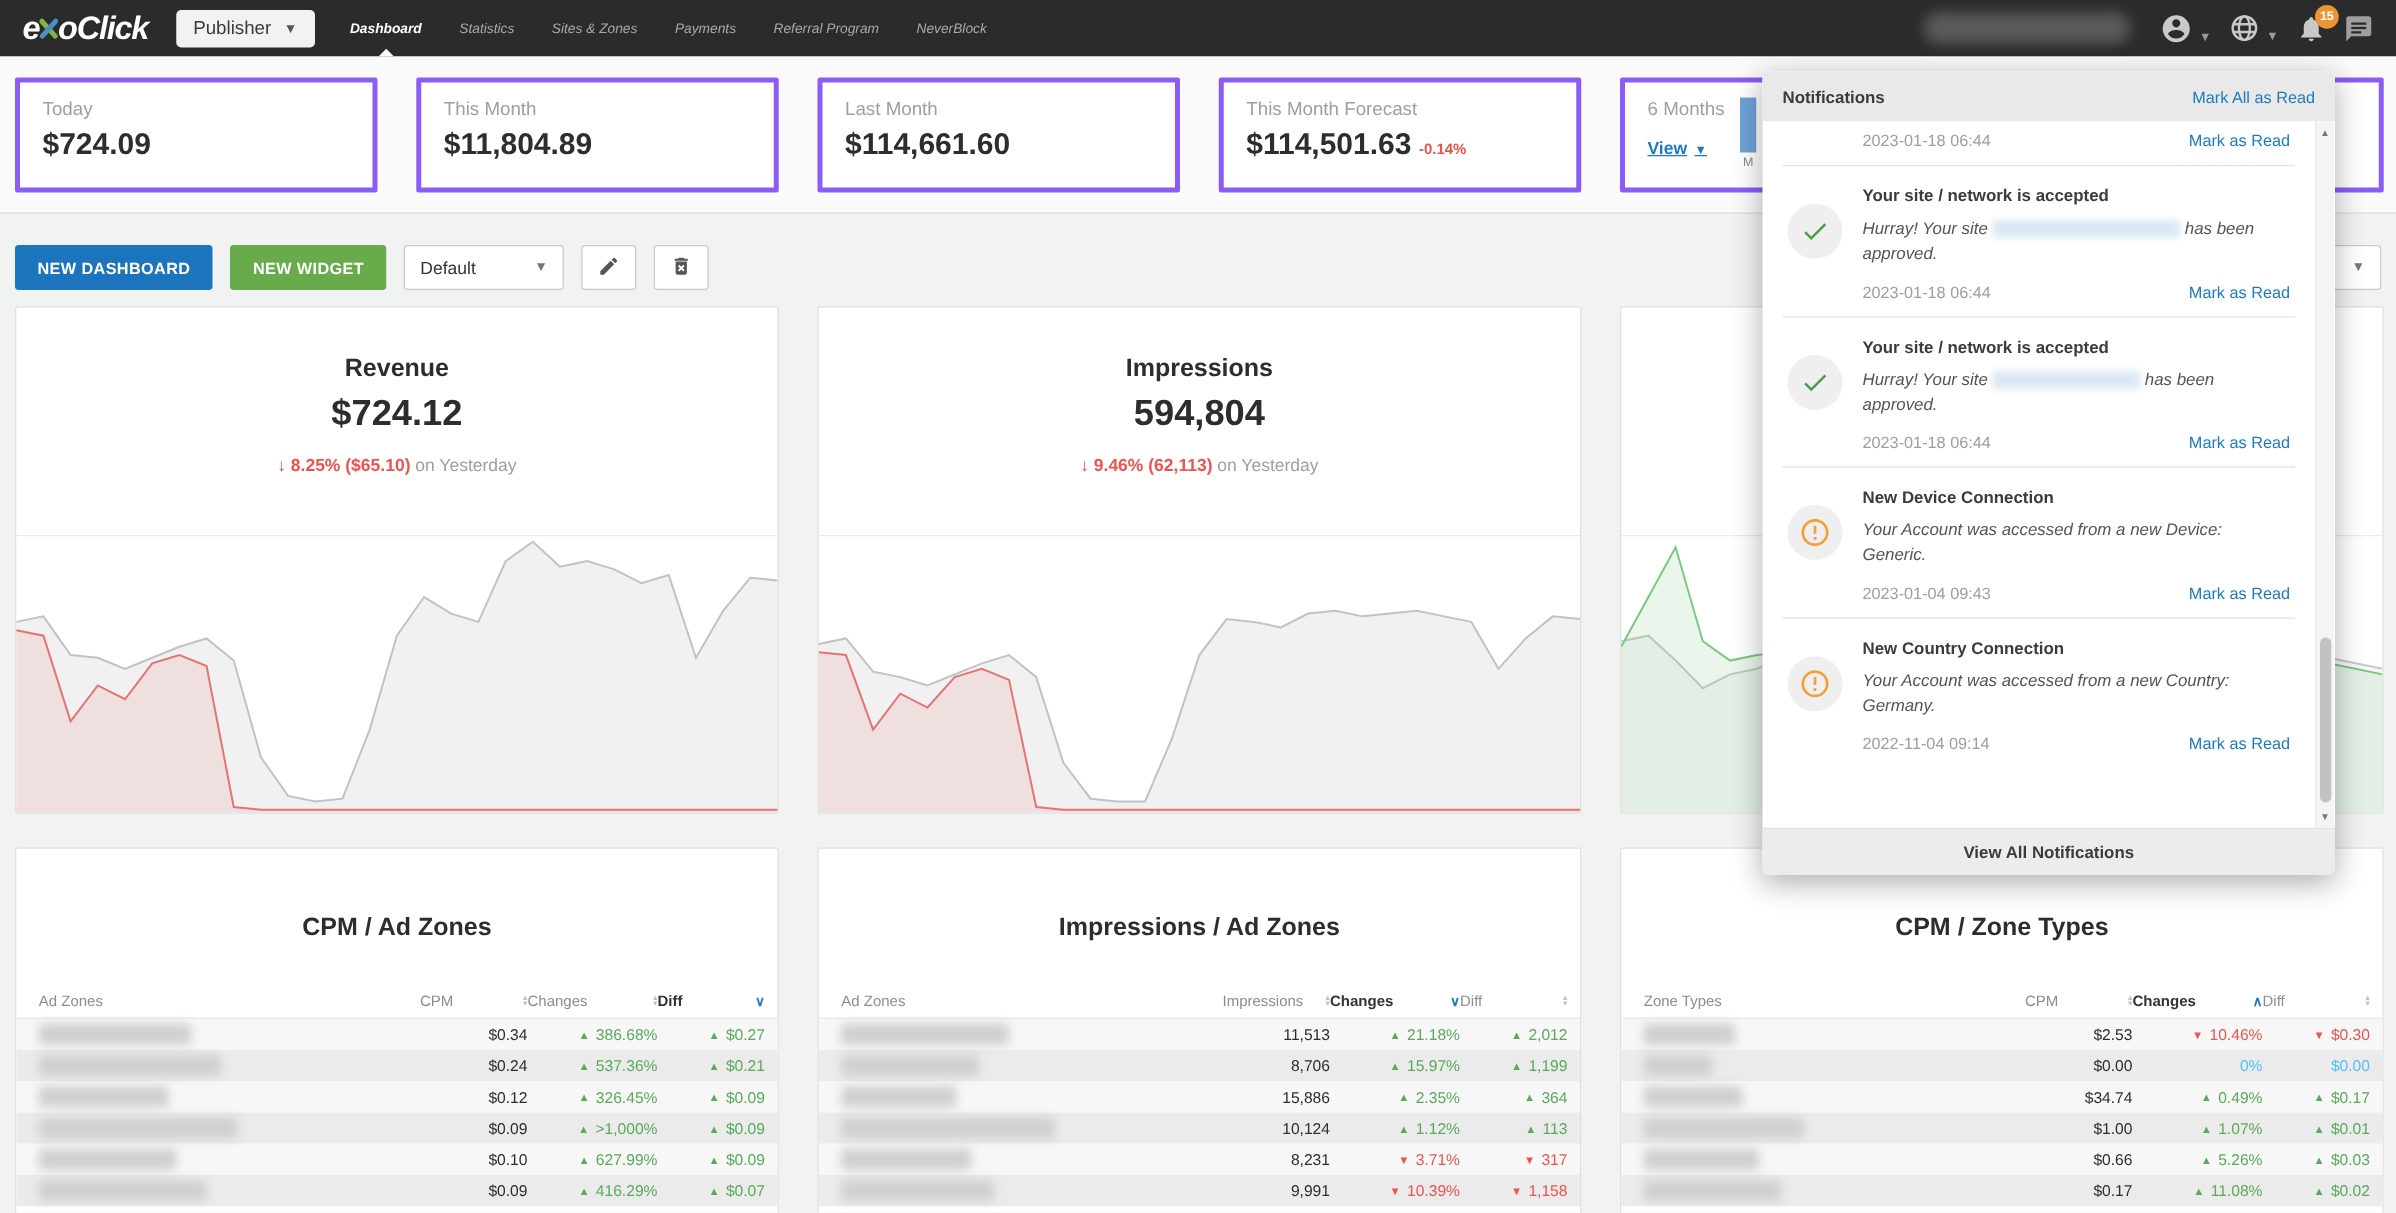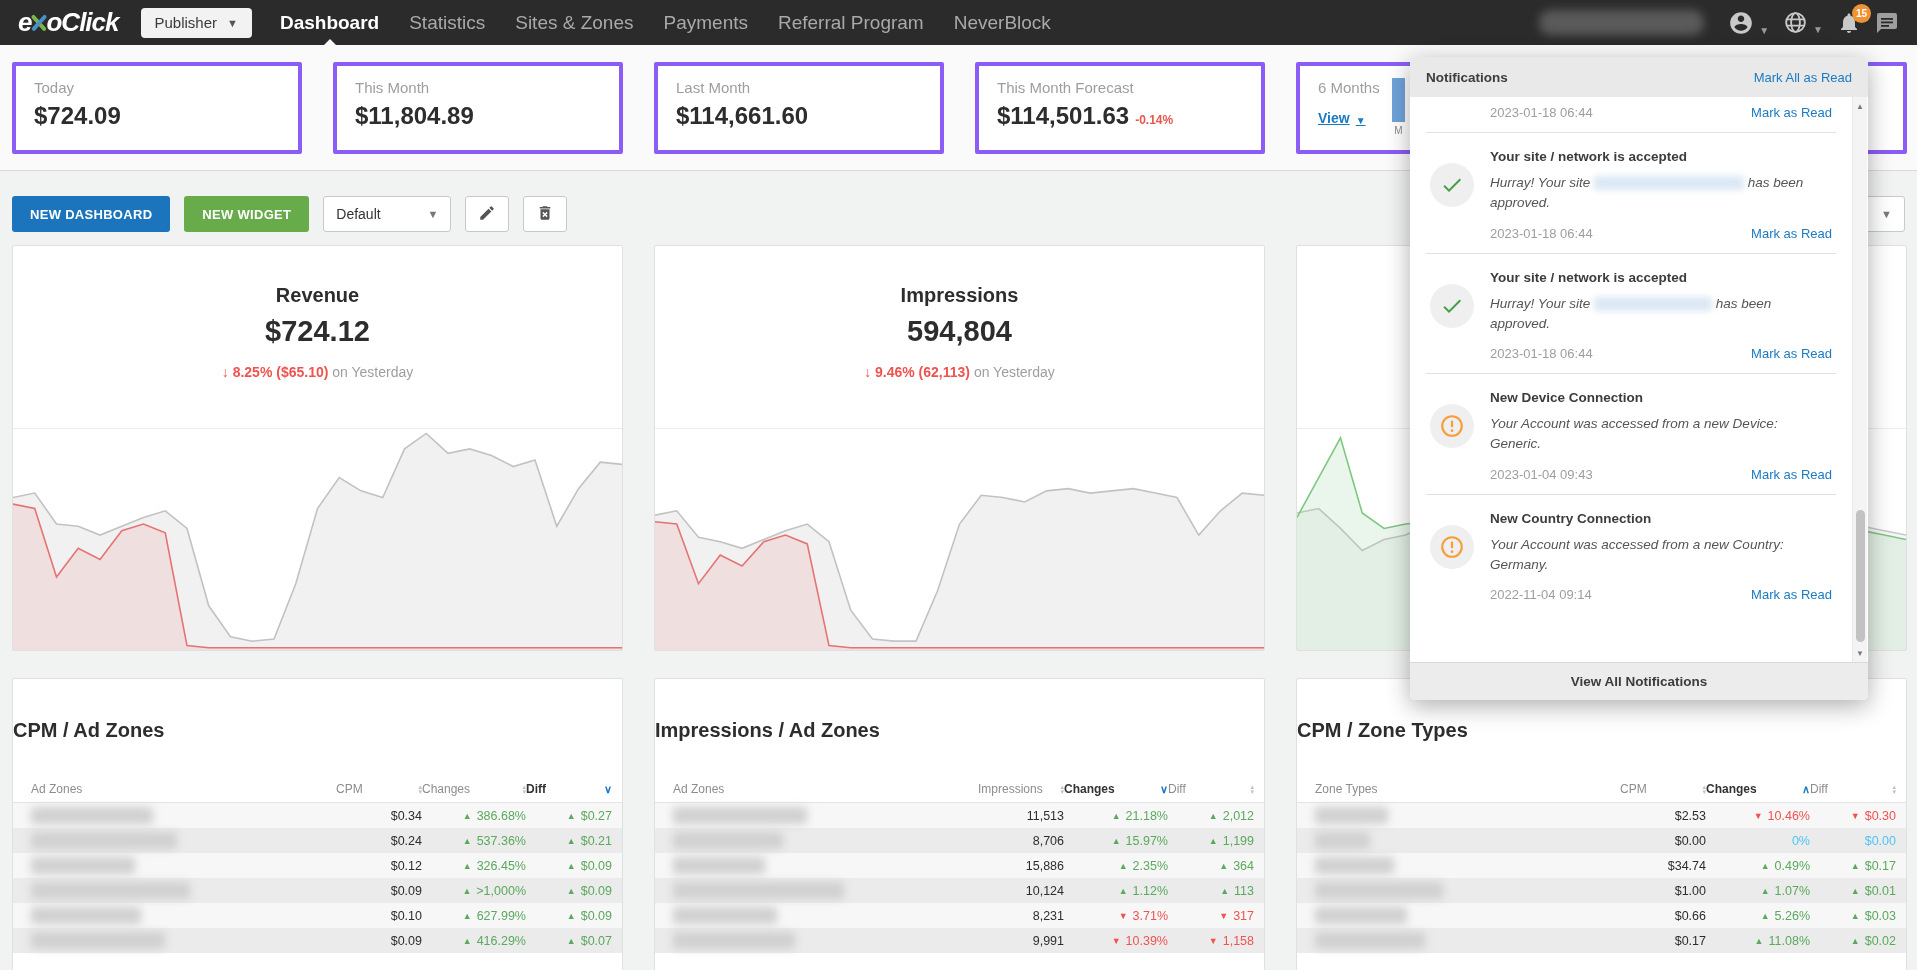--- a/index.html
+++ b/index.html
@@ -8,21 +8,21 @@
 
   
   .navbar { height:45px; background:#2b2b2b; display:flex; align-items:center; padding:0 18px; position:relative; z-index:5; }
   .logo { font-style:italic; font-weight:bold; font-size:26px; color:#fff; letter-spacing:-1px; display:flex; align-items:center; }
   .logo-x { display:inline-block; width:15px; height:22px; position:relative; }
   .logo-x::before { content:""; position:absolute; left:-2px; top:9px; width:20px; height:3.5px; background:#7ab648; transform:rotate(48deg); border-radius:2px; }
   .logo-x::after  { content:""; position:absolute; left:-2px; top:9px; width:20px; height:3.5px; background:#4a90c4; transform:rotate(-48deg); border-radius:2px; }
   .account-type-btn { margin-left:22px; background:#f2f2f2; color:#3a3a3a; border:none; border-radius:4px; height:30px; padding:0 14px; font-size:15px; display:flex; align-items:center; gap:10px; cursor:pointer; }
   .account-type-btn .caret { font-size:11px; color:#555; }
   .nav-links { display:flex; align-items:center; margin-left:28px; gap:30px; height:100%; }
-  .nav-link { color:#a9a9a9; font-size:19px; text-decoration:none; height:100%; display:flex; align-items:center; position:relative; }
+  .nav-link { color:#a9a9a9; font-size:11px; text-decoration:none; height:100%; display:flex; align-items:center; position:relative;font-style:italic; }
   .nav-link.active { color:#fff; font-weight:bold; }
   .nav-link.active::after { content:""; position:absolute; bottom:0; left:50%; margin-left:-6px; border-left:6px solid transparent; border-right:6px solid transparent; border-bottom:6px solid #fafafa; }
   .nav-right { margin-left:auto; display:flex; align-items:center; gap:14px; }
   .user-blur { width:165px; height:25px; border-radius:12px; background:#5a5a5a; filter:blur(5px); margin-right:10px; }
   .icon-btn { background:none; border:none; display:flex; align-items:flex-end; gap:5px; cursor:pointer; position:relative; }
   .icon-btn svg { display:block; }
   .icon-btn .caret { color:#9a9a9a; font-size:10px; }
   .badge { position:absolute; top:-7px; right:-10px; background:#ef9334; color:#fff; font-size:10px; font-weight:bold; min-width:19px; height:19px; border-radius:10px; display:flex; align-items:center; justify-content:center; padding:0 3px; }
 
   
@@ -55,21 +55,21 @@
   .chart-head { text-align:center; padding-top:38px; }
   .chart-title { font-size:20px; font-weight:bold; color:#2d2d2d; }
   .chart-value { font-size:29px; font-weight:bold; color:#2d2d2d; margin-top:8px; }
   .chart-change { font-size:14px; margin-top:16px; color:#9e9e9e; }
   .chart-change .down { color:#ef5350; font-weight:bold; }
   .plot { position:absolute; left:0; right:0; bottom:0; height:222px; border-top:1px solid #ececec; }
   .plot svg { width:100%; height:100%; display:block; }
 
   
   .table-card { height:340px; overflow:hidden; }
-  .table-title { font-size:20px; font-weight:bold; color:#2d2d2d; padding-top:40px; }
+  .table-title { text-align:center; font-size:20px; font-weight:bold; color:#2d2d2d; padding-top:52px; }
   .thead { display:flex; align-items:center; margin-top:40px; padding:0 10px 6px 18px; border-bottom:1px solid #e4e4e4; }
   .th { font-size:12px; color:#8d8d8d; display:flex; align-items:center; justify-content:space-between; gap:4px; }
   .th.name { flex:1; justify-content:flex-start; }
   .th.sorted { color:#333; font-weight:bold; }
   .sort-stack { display:flex; flex-direction:column; line-height:5px; font-size:7px; color:#c2c2c2; }
   .sort-active { color:#1b7ac2; font-weight:bold; font-size:11px; }
   .col-v { width:86px; }
   .col-c { width:104px; }
   .col-d { width:86px; }
   .trow { display:flex; align-items:center; height:25px; padding:0 10px 0 18px; font-size:12.5px; }

